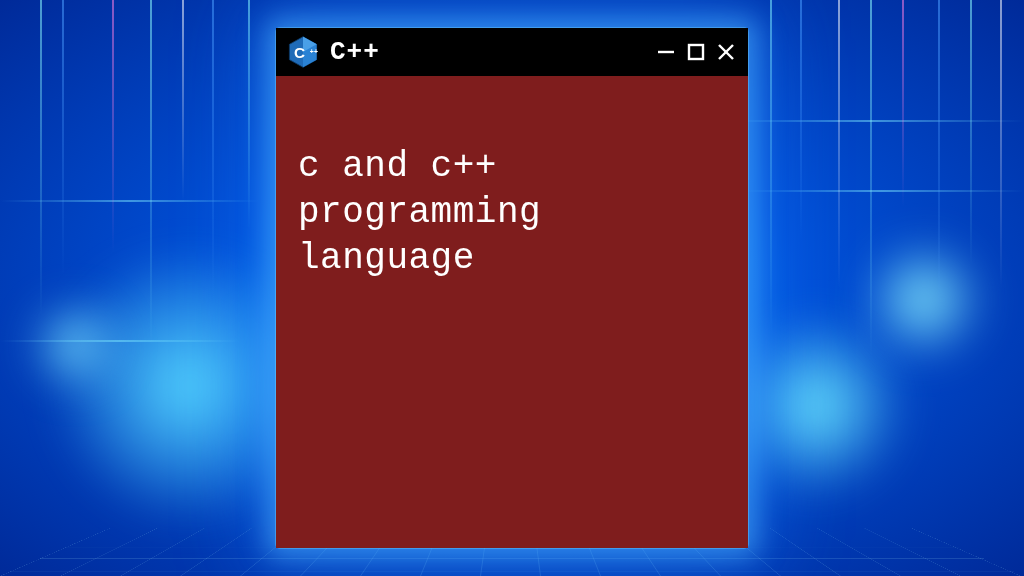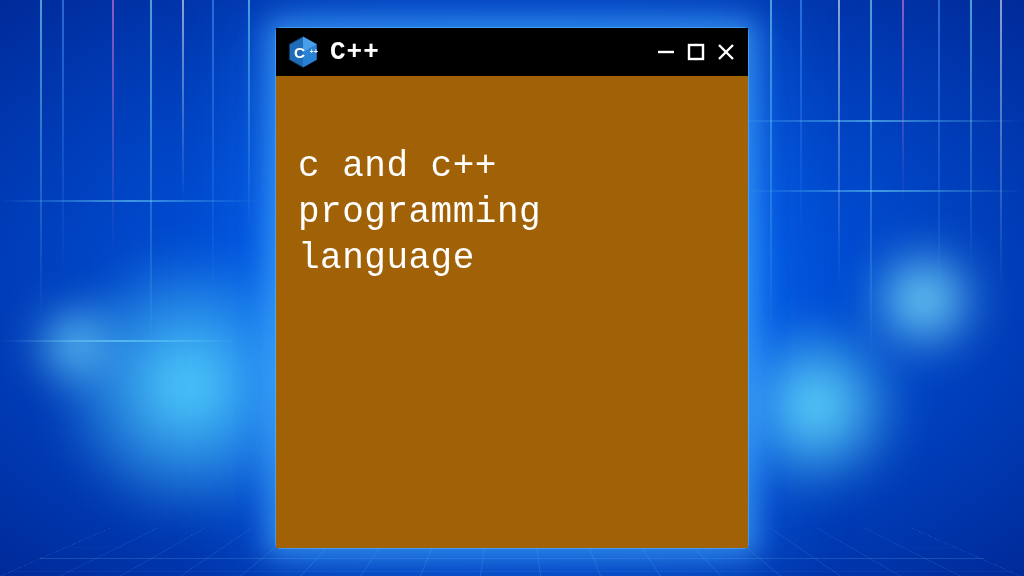--- a/index.html
+++ b/index.html
@@ -73,21 +73,21 @@
       font-weight: 700;
       letter-spacing: 1px;
       font-family: 'Consolas','Courier New',monospace;
     }
     .titlebar-spacer { flex: 1; }
     .win-controls { display: flex; gap: 10px; align-items: center; }
     .win-btn { width:20px; height:20px; display:flex; align-items:center; justify-content:center; color:#fff; cursor:pointer; }
     .win-btn svg { width:20px; height:20px; stroke:#fff; stroke-width:2.4; fill:none; }
     .terminal-body {
       flex: 1;
-      background: #a16207;
+      background: #7f1d1d;
       padding: 22px 22px;
       color: #ffffff;
       font-size: 36px;
       line-height: 1.28;
       font-family: 'Consolas','Courier New',monospace;
       letter-spacing: 0.5px;
       white-space: pre-line;
     }
   </style>
 </head>

